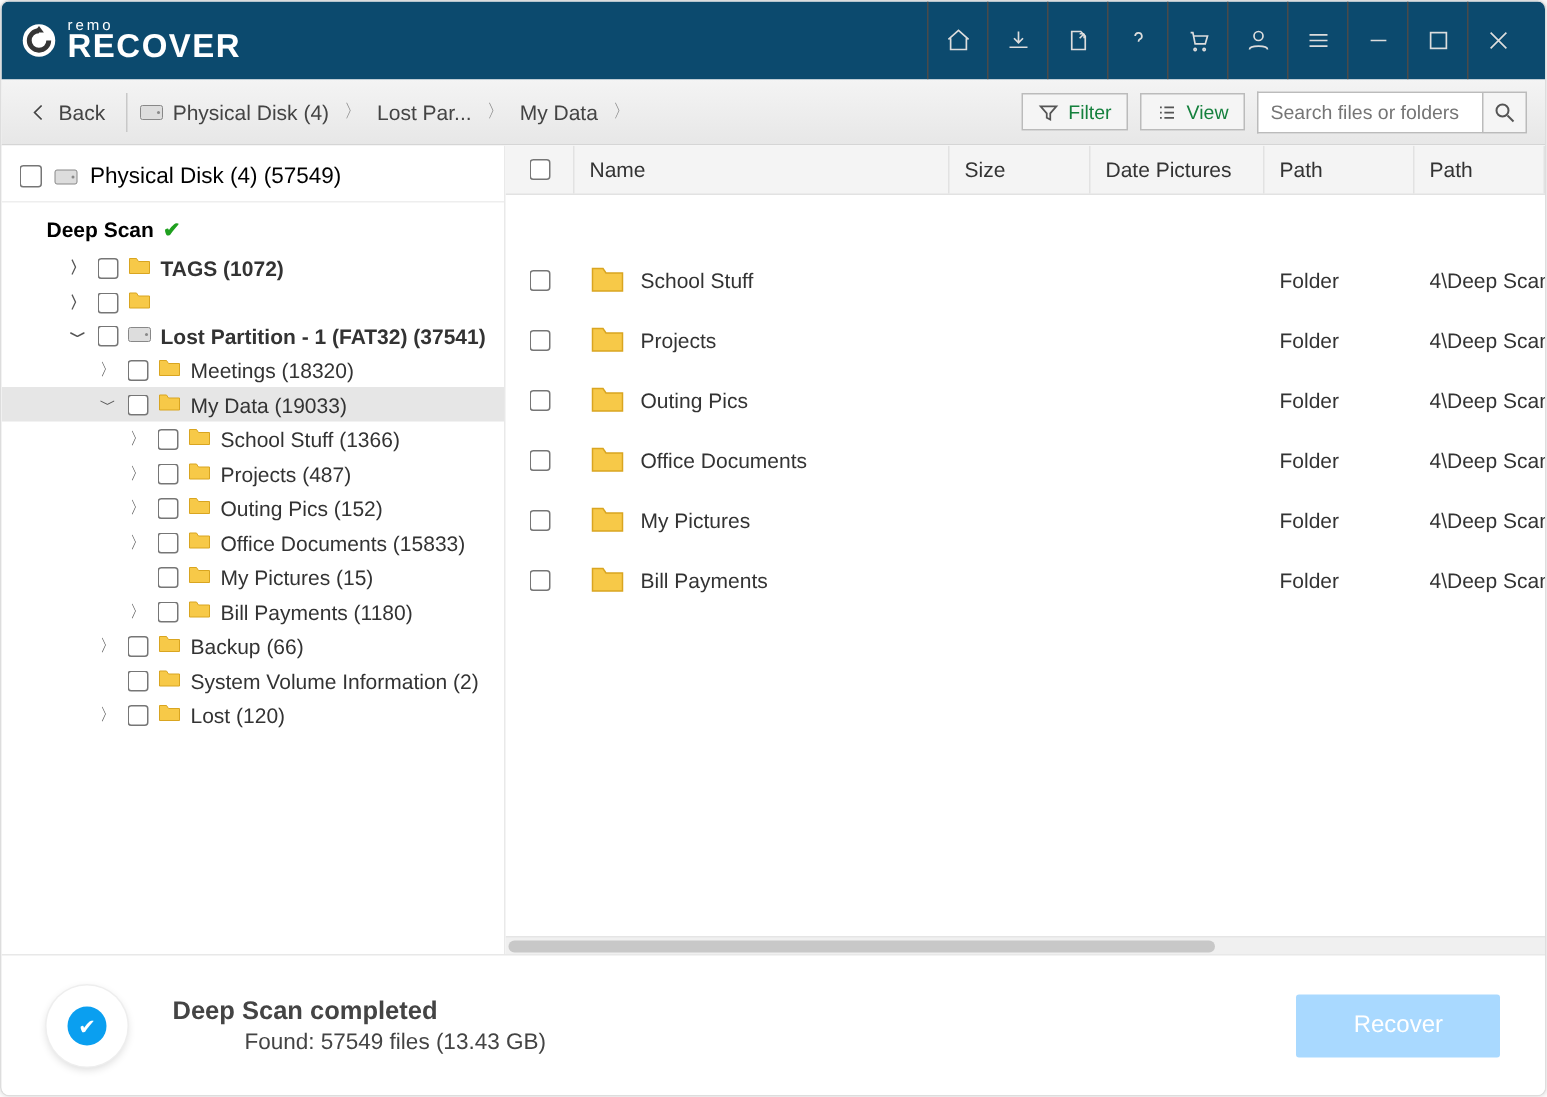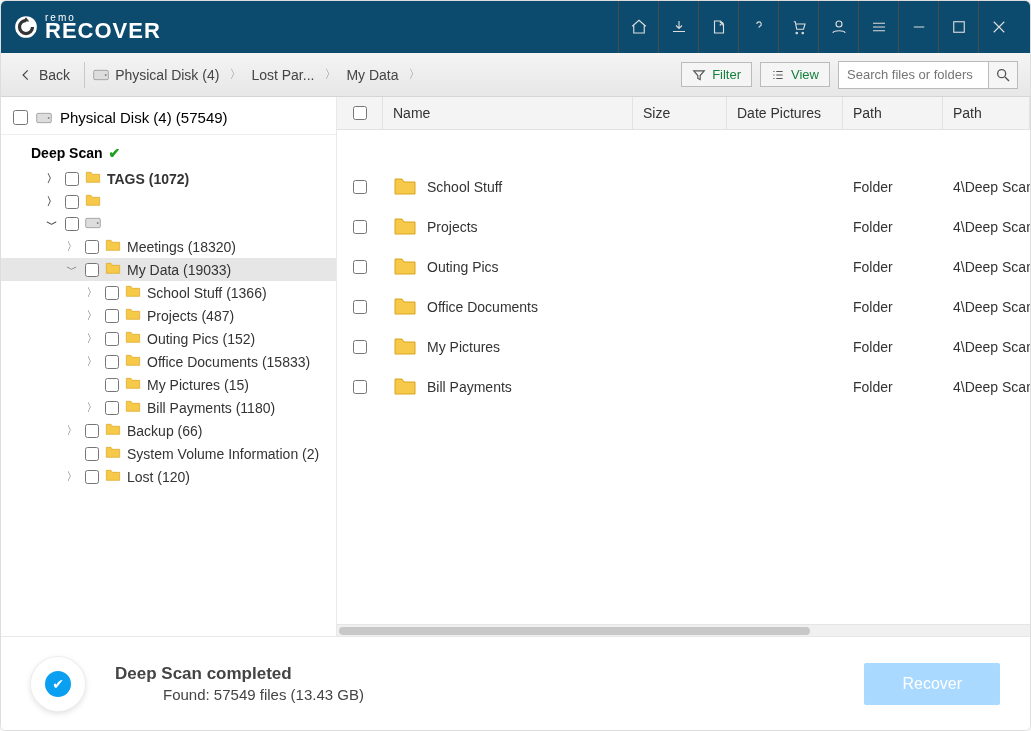--- a/index.html
+++ b/index.html
@@ -221,20 +221,21 @@
               <path d="M2 3 H9 L11 6 H22 V18 H2 Z" fill="#f7c948" stroke="#d9a520"></path>
             </svg></span>
         </div>
         <div class="trow bold" style="padding-left: 44px;">
           <span class="exp">﹀</span>
           <input type="checkbox" class="cb" style="">
           <span><svg class="hdd-small" viewBox="0 0 24 16">
               <rect x="1" y="1" width="22" height="14" rx="2" fill="#ddd" stroke="#888"></rect>
               <circle cx="19" cy="8" r="1.5" fill="#888"></circle>
             </svg></span>
+          <span>Lost Partition - 1 (FAT32) (37541)</span>
         </div>
         <div class="trow" style="padding-left: 64px;">
           <span class="exp">〉</span>
           <input type="checkbox" class="cb" style="">
           <span><svg class="folder-icon" viewBox="0 0 24 20">
               <path d="M2 3 H9 L11 6 H22 V18 H2 Z" fill="#f7c948" stroke="#d9a520"></path>
             </svg></span>
           <span>Meetings (18320)</span>
         </div>
         <div class="trow selected" style="padding-left: 64px;">

